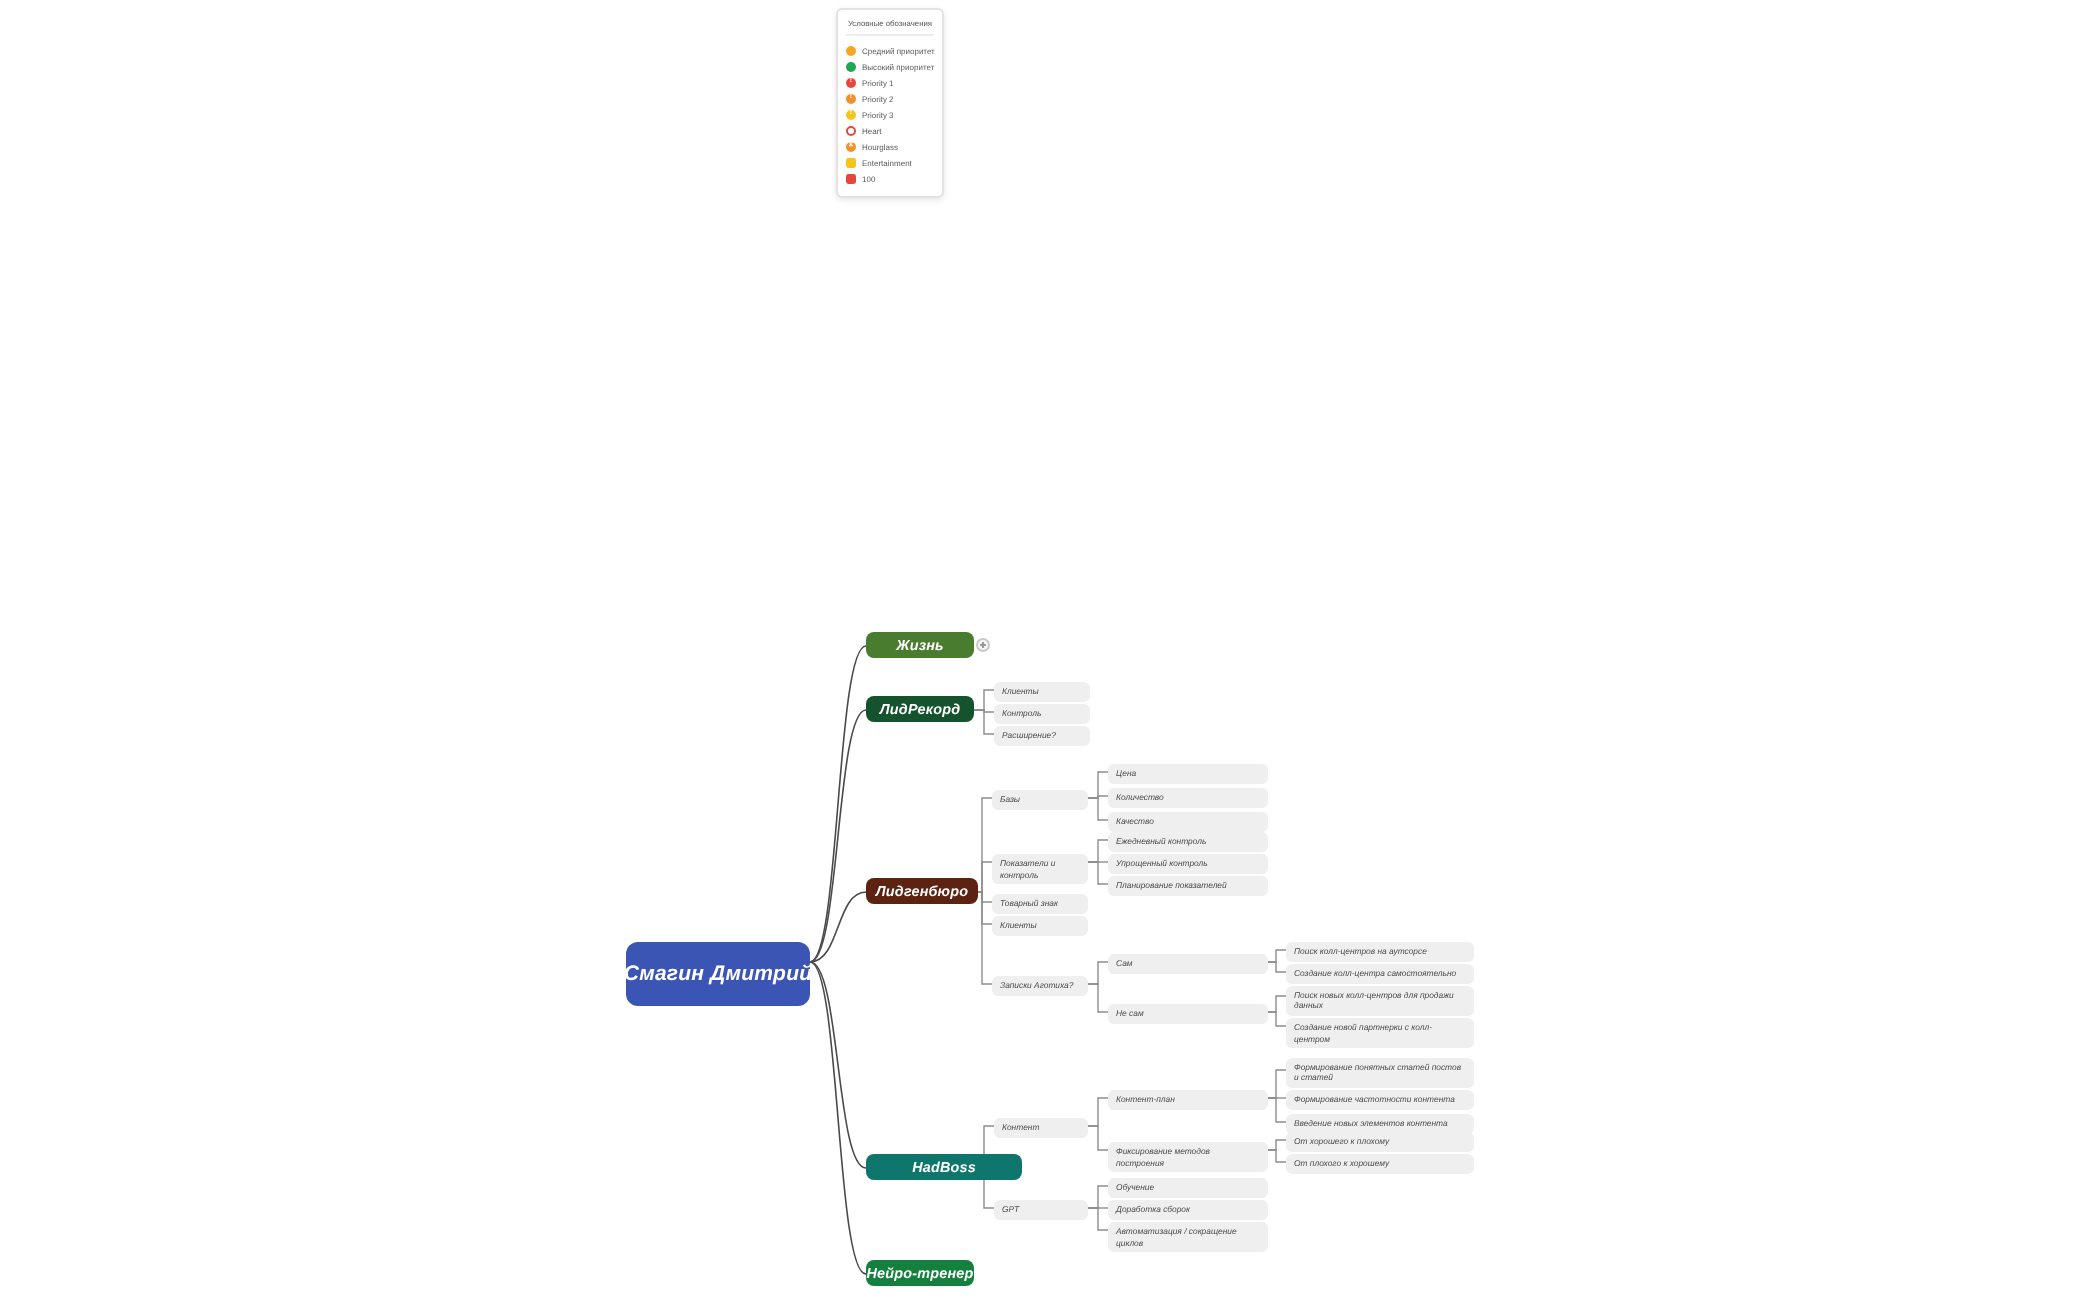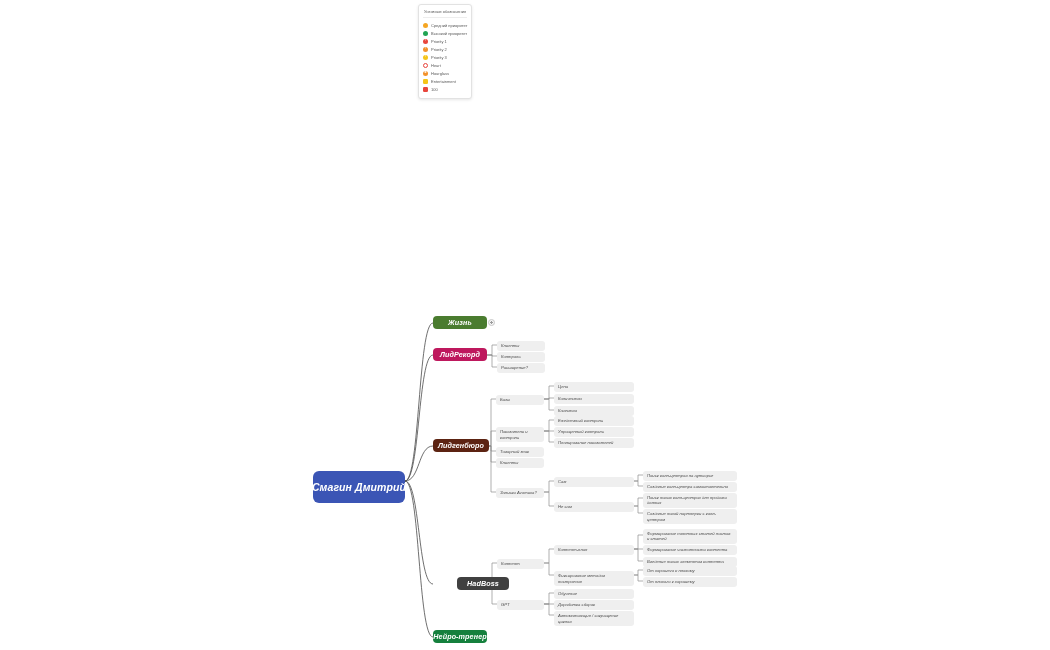--- a/index.html
+++ b/index.html
@@ -261,25 +261,25 @@
       <span class="legend-swatch sq" style="background: rgb(232, 69, 60);"></span>
       <span class="legend-label">100</span>
     </div>
   </div>
 
   <div class="node node-root" style="left: 313px; top: 471px; width: 92px; background: rgb(59, 85, 181);">Смагин Дмитрий</div>
 
   <div class="node node-l1" style="left:433px; top:316px; width:54px; background:#4a7c2f;">Жизнь</div>
   <div class="toggle" style="left:488px; top:319px;"></div>
 
-  <div class="node node-l1" style="left:433px; top:348px; width:54px; background:#be185d;text-align:right;">ЛидРекорд</div>
+  <div class="node node-l1" style="left:433px; top:348px; width:54px; background:#14532d;text-align:right;">ЛидРекорд</div>
 
   <div class="node node-l1" style="left:433px; top:439px; width:56px; background:#5c2312;">Лидгенбюро</div>
 
-  <div class="node node-l1" style="left:433px; top:577px; width:52px; background:#404040;margin-left:24px;">HadBoss</div>
+  <div class="node node-l1" style="left:433px; top:577px; width:78px; background:#0f766e;">HadBoss</div>
 
   <div class="node node-l1" style="left:433px; top:630px; width:54px; background:#15803d;">Нейро-тренер</div>
 
   <div class="node node-leaf" style="left:497px; top:341px; width:48px;">Клиенты</div>
   <div class="node node-leaf" style="left:497px; top:352px; width:48px;">Контроль</div>
   <div class="node node-leaf" style="left:497px; top:363px; width:48px;">Расширение?</div>
 
   <div class="node node-leaf" style="left:496px; top:395px; width:48px;">Базы</div>
   <div class="node node-leaf" style="left:496px; top:427px; width:48px;">Показатели и контроль</div>
   <div class="node node-leaf" style="left:496px; top:447px; width:48px;">Товарный знак</div>

